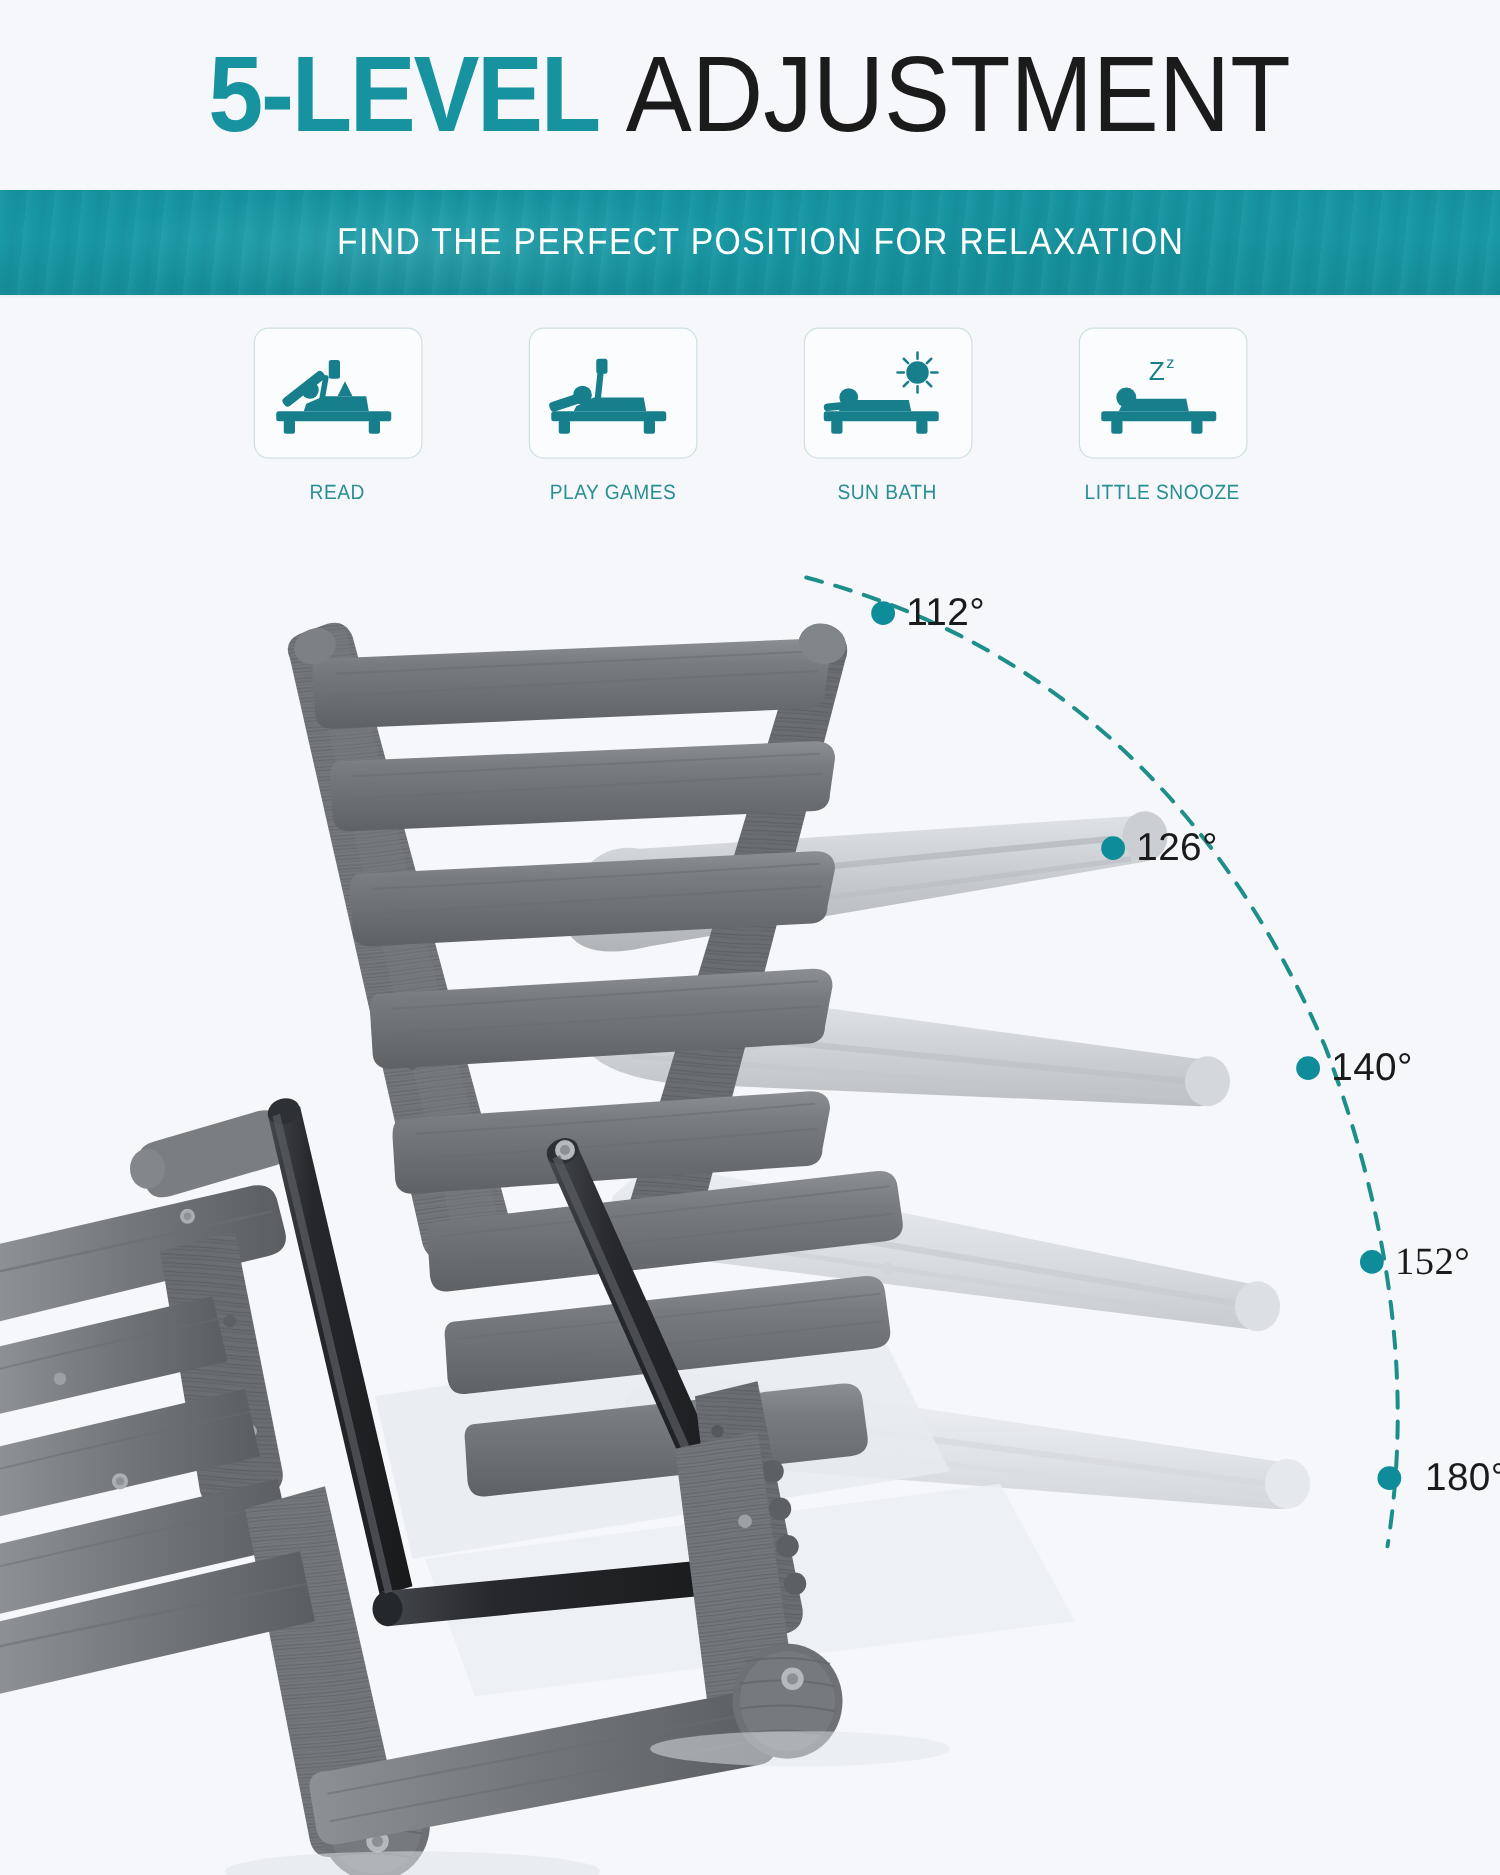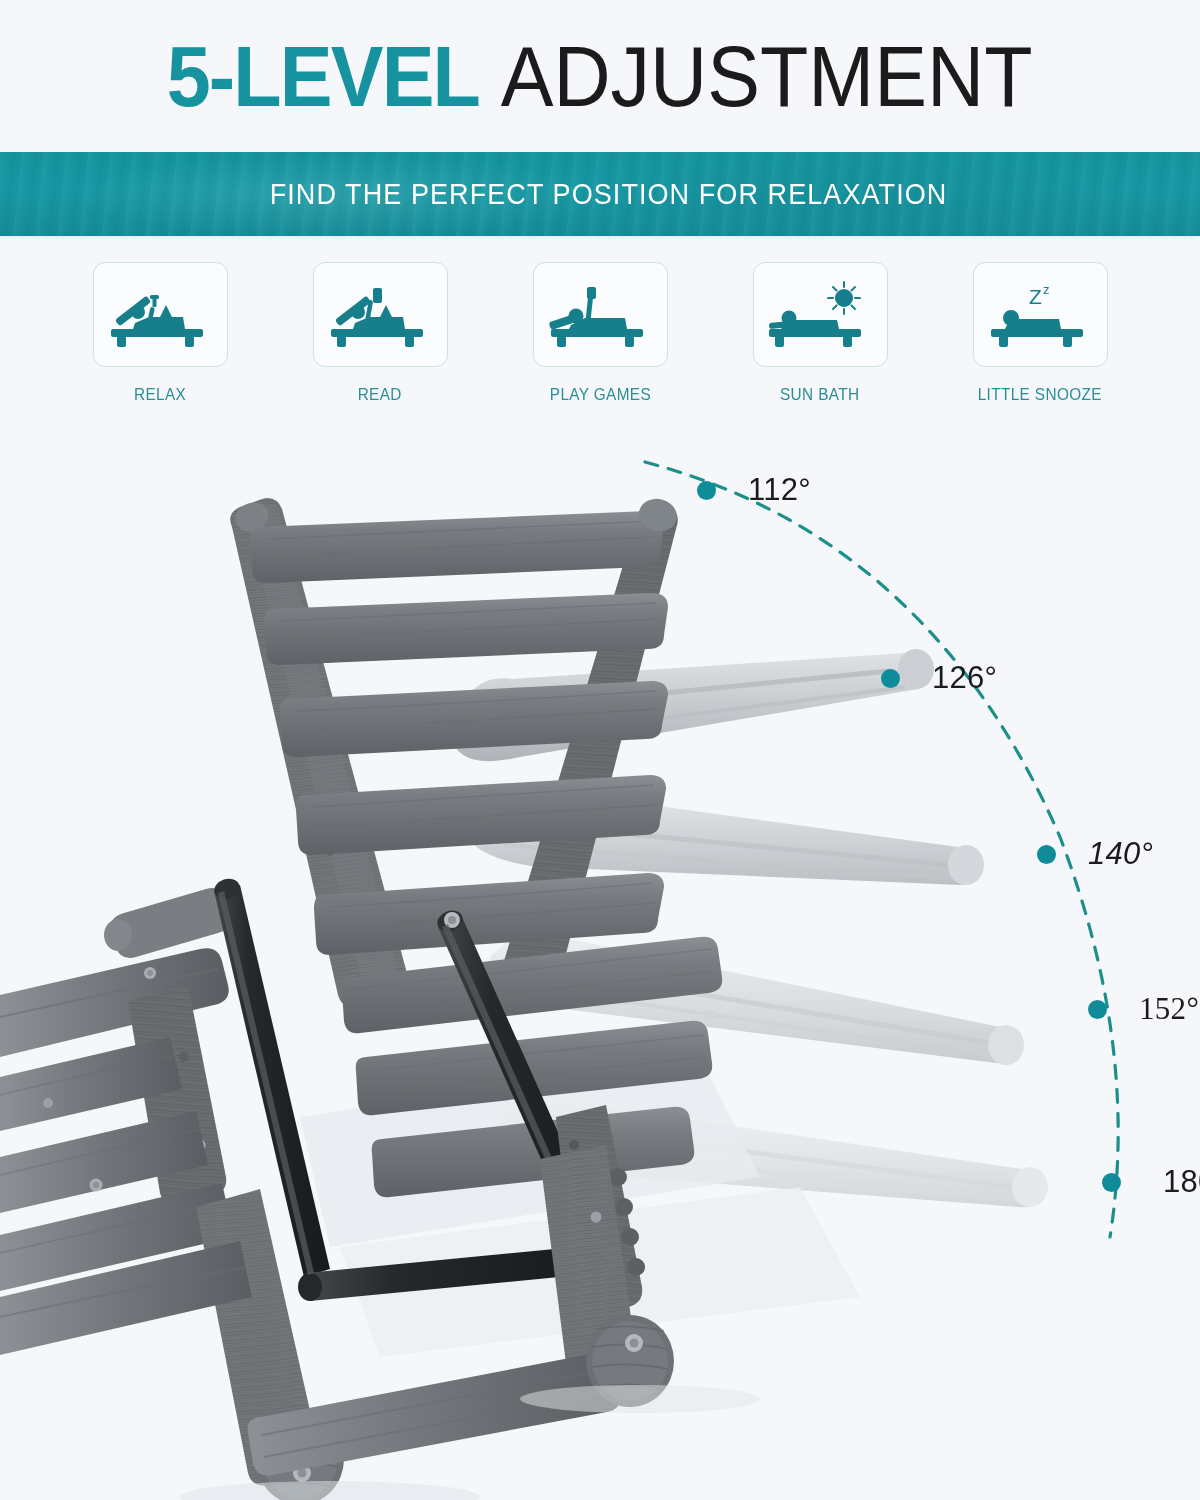--- a/index.html
+++ b/index.html
@@ -114,66 +114,39 @@
     width: 19px; height: 19px;
     border-radius: 50%;
     background: #0e8c99;
     flex: 0 0 auto;
   }
   .angle .val {
     font-size: 31px;
     color: #1b1b1b;
     font-weight: 400;
     letter-spacing: 0.3px;
-    margin-left: 23px;
   }
 </style>
 </head>
 <body>
 
 <div id="page">
 
   <div class="title-wrap">
     <div class="title">
       <span class="accent">5-LEVEL</span><span>&nbsp;</span><span class="rest">ADJUSTMENT</span>
     </div>
   </div>
 
   <div class="banner">
     <div class="banner-text">FIND THE PERFECT POSITION FOR RELAXATION</div>
   </div>
 
   <div class="features">
 
-    <div class="feature">
-      <div class="feature-box">
-        <svg width="110" height="70" viewBox="0 0 110 70">
-          <g fill="#177f8c">
-
-            <rect x="6" y="49" width="92" height="8" rx="2"></rect>
-            <rect x="12" y="56" width="9" height="11" rx="2"></rect>
-            <rect x="80" y="56" width="9" height="11" rx="2"></rect>
-
-            <rect x="8" y="27" width="40" height="8" rx="3" transform="rotate(-38 28 31)"></rect>
-
-            <path d="M30 43 L44 37 L78 37 L80 49 L28 49 Z"></path>
-
-            <circle cx="33" cy="32" r="7"></circle>
-
-            <path d="M55 37 L61 25 L67 37 Z"></path>
-
-            <rect x="44" y="27" width="4.5" height="14" rx="2" transform="rotate(12 46 34)"></rect>
-
-            <rect x="45" y="15" width="9" height="4" rx="1.5"></rect>
-            <rect x="47.5" y="18" width="4" height="9" rx="1"></rect>
-          </g>
-        </svg>
-      </div>
-      <div class="feature-label">RELAX</div>
-    </div>
 
     <div class="feature">
       <div class="feature-box">
         <svg width="110" height="70" viewBox="0 0 110 70">
           <g fill="#177f8c">
             <rect x="6" y="49" width="92" height="8" rx="2"></rect>
             <rect x="12" y="56" width="9" height="11" rx="2"></rect>
             <rect x="80" y="56" width="9" height="11" rx="2"></rect>
             <rect x="8" y="27" width="40" height="8" rx="3" transform="rotate(-38 28 31)"></rect>
             <path d="M30 43 L44 37 L78 37 L80 49 L28 49 Z"></path>
@@ -524,21 +497,21 @@
   <div class="angle" style="left:697px; top:472px;">
     <span class="dot"></span>
     <span class="val">112°</span>
   </div>
 
   <div class="angle" style="left:881px; top:660px;">
     <span class="dot"></span>
     <span class="val">126°</span>
   </div>
 
-  <div class="angle" style="left:1037px; top:836px;font-style:italic;">
+  <div class="angle" style="left:1037px; top:836px;">
     <span class="dot"></span>
     <span class="val">140°</span>
   </div>
 
   <div class="angle" style="left:1088px; top:991px;font-family:Liberation Serif, serif;">
     <span class="dot"></span>
     <span class="val">152°</span>
   </div>
 
   <div class="angle" style="left:1102px; top:1164px;gap:19px;">

